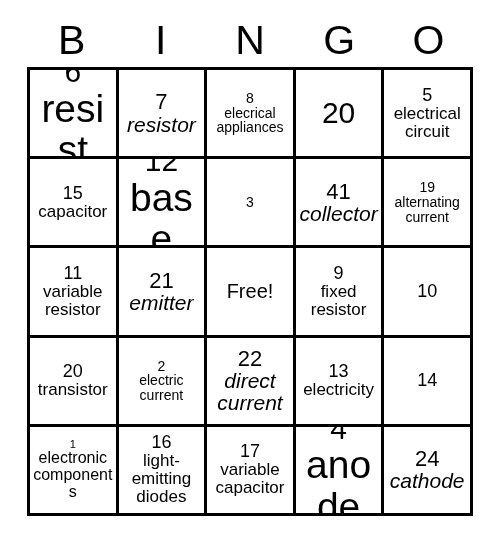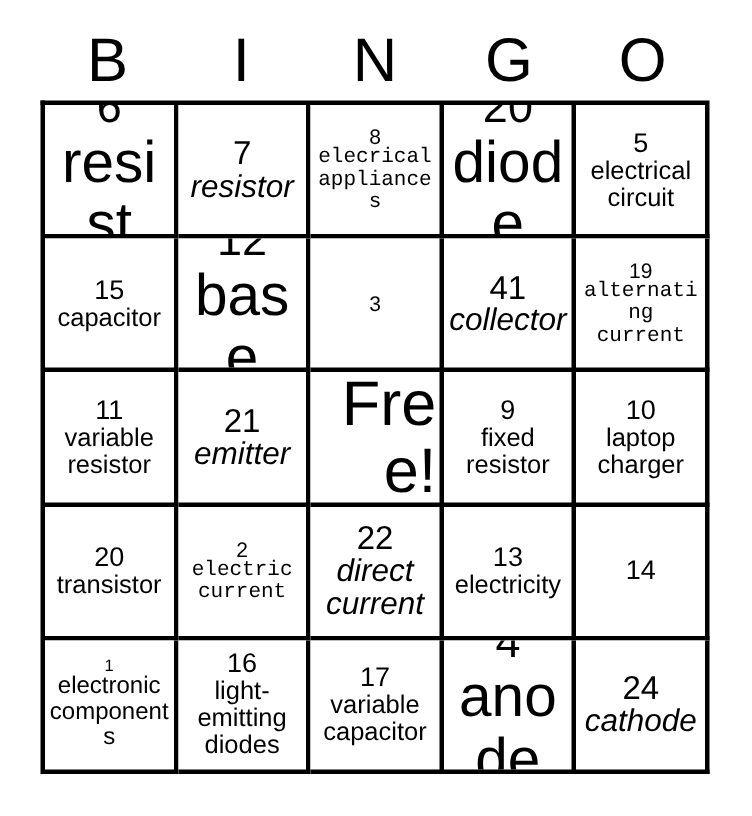--- a/index.html
+++ b/index.html
@@ -88,27 +88,27 @@
   .s-xl .cell-num  { font-size: 30px; }
   .s-xl .cell-text { font-size: 39px; }
 
   .s-md .cell-num  { font-size: 22px; }
   .s-md .cell-text { font-size: 21px; font-style: italic; }
 
   .s-sm .cell-num  { font-size: 18px; }
   .s-sm .cell-text { font-size: 17px; text-align: center; }
 
   .s-xs .cell-num  { font-size: 14px; }
-  .s-xs .cell-text { font-size: 14px; font-family: Liberation Mono, monospace; }
+  .s-xs .cell-text { font-size: 14px; }
 
   .s-xxs .cell-num  { font-size: 11px; }
   .s-xxs .cell-text { font-size: 16px; }
 
   
-  .cell.free .cell-text { font-size: 42px; text-align: right; }
+  .cell.free .cell-text { font-size: 20px; text-align: right; }
 </style>
 </head>
 <body>
 
 <div class="card">
 
   <div class="header-row">
       <div class="header-cell">B</div>
       <div class="header-cell">I</div>
       <div class="header-cell">N</div>
@@ -124,21 +124,20 @@
       <div class="cell s-md">
         <span class="cell-num">7</span>
         <span class="cell-text">resistor</span>
       </div>
       <div class="cell s-xs">
         <span class="cell-num">8</span>
         <span class="cell-text">elecrical appliances</span>
       </div>
       <div class="cell s-xl">
         <span class="cell-num">20</span>
-        <span class="cell-text">diode</span>
       </div>
       <div class="cell s-sm">
         <span class="cell-num">5</span>
         <span class="cell-text">electrical circuit</span>
       </div>
       <div class="cell s-sm">
         <span class="cell-num">15</span>
         <span class="cell-text">capacitor</span>
       </div>
       <div class="cell s-xl">
@@ -166,21 +165,20 @@
       </div>
       <div class="cell free">
         <span class="cell-text">Free!</span>
       </div>
       <div class="cell s-sm">
         <span class="cell-num">9</span>
         <span class="cell-text">fixed resistor</span>
       </div>
       <div class="cell s-sm">
         <span class="cell-num">10</span>
-        <span class="cell-text">laptop charger</span>
       </div>
       <div class="cell s-sm">
         <span class="cell-num">20</span>
         <span class="cell-text">transistor</span>
       </div>
       <div class="cell s-xs">
         <span class="cell-num">2</span>
         <span class="cell-text">electric current</span>
       </div>
       <div class="cell s-md">

